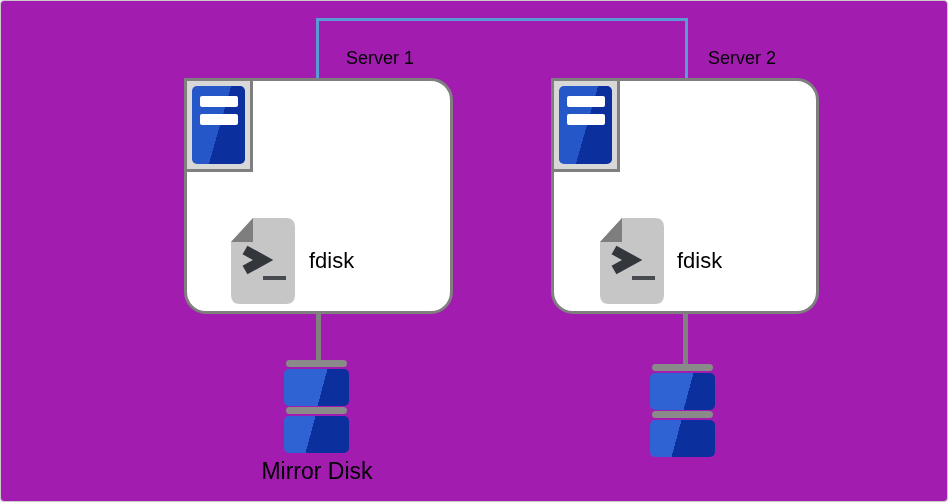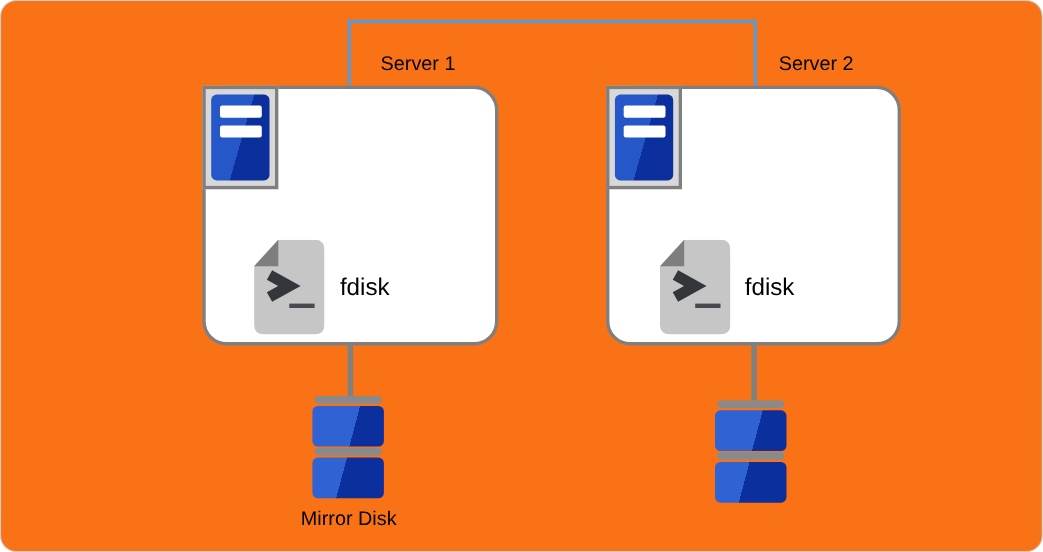--- a/index.html
+++ b/index.html
@@ -1,18 +1,18 @@
 <!DOCTYPE html>
 <html><head>
 <meta charset="utf-8">
 <style>
   html,body { margin:0; padding:0; background:#fff; }
   .canvas {
     position:relative; width:948px; height:502px; box-sizing:border-box;
-    background:#f97316; border:1px solid #cbcbcb; border-radius:15px;
+    background:#a21caf; border:1px solid #cbcbcb; border-radius:4px;
     font-family:"Liberation Sans", sans-serif; color:#000; overflow:hidden;
   }
   
   .heartbeat-link {
     position:absolute; left:315px; top:17px; width:372px; height:60px;
     box-sizing:border-box;
     border:3px solid #5B9BD5; border-bottom:none;
   }
   .server-label { position:absolute; font-size:18px; line-height:20px; white-space:nowrap; }
   .server-label.s1 { left:345px; top:47px; }
@@ -66,21 +66,21 @@
     background:#8a8a8a; border-radius:3.5px;
   }
   .disk .cap.c1 { top:0; }
   .disk .cap.c2 { top:47px; }
   .disk .platter { position:absolute; left:0; width:65px; height:37px; border-radius:5px; }
   .disk .platter.p1 { top:9px;  background:linear-gradient(105deg, #2f62d3 58%, #0c2f9e 58%); }
   .disk .platter.p2 { top:56px; background:linear-gradient(105deg, #2f62d3 42%, #0c2f9e 42%); }
 
   .mirror-label {
     position:absolute; left:236px; top:459px; width:160px;
-    text-align:center; font-size:18px; line-height:22px; white-space:nowrap;
+    text-align:center; font-size:23px; line-height:22px; white-space:nowrap;
   }
 </style>
 </head>
 <body>
 
 <div class="canvas">
 
   <div class="heartbeat-link"></div>
 
   <div class="server-label s1">Server 1</div>

